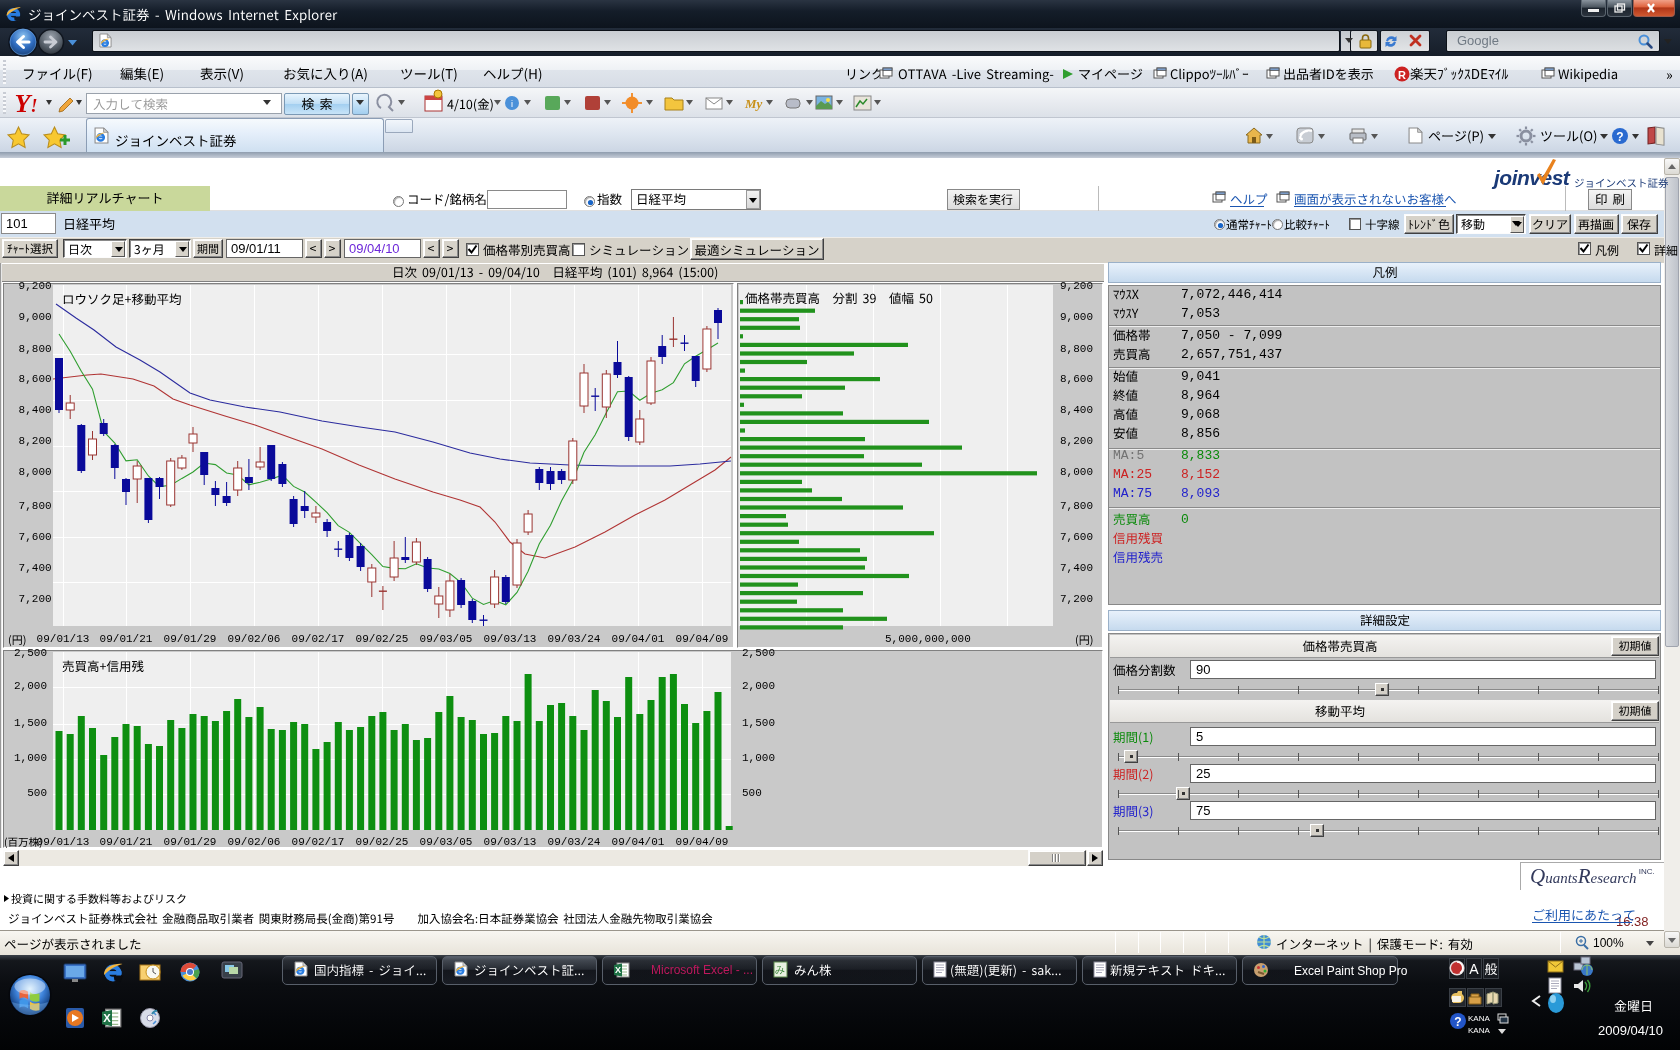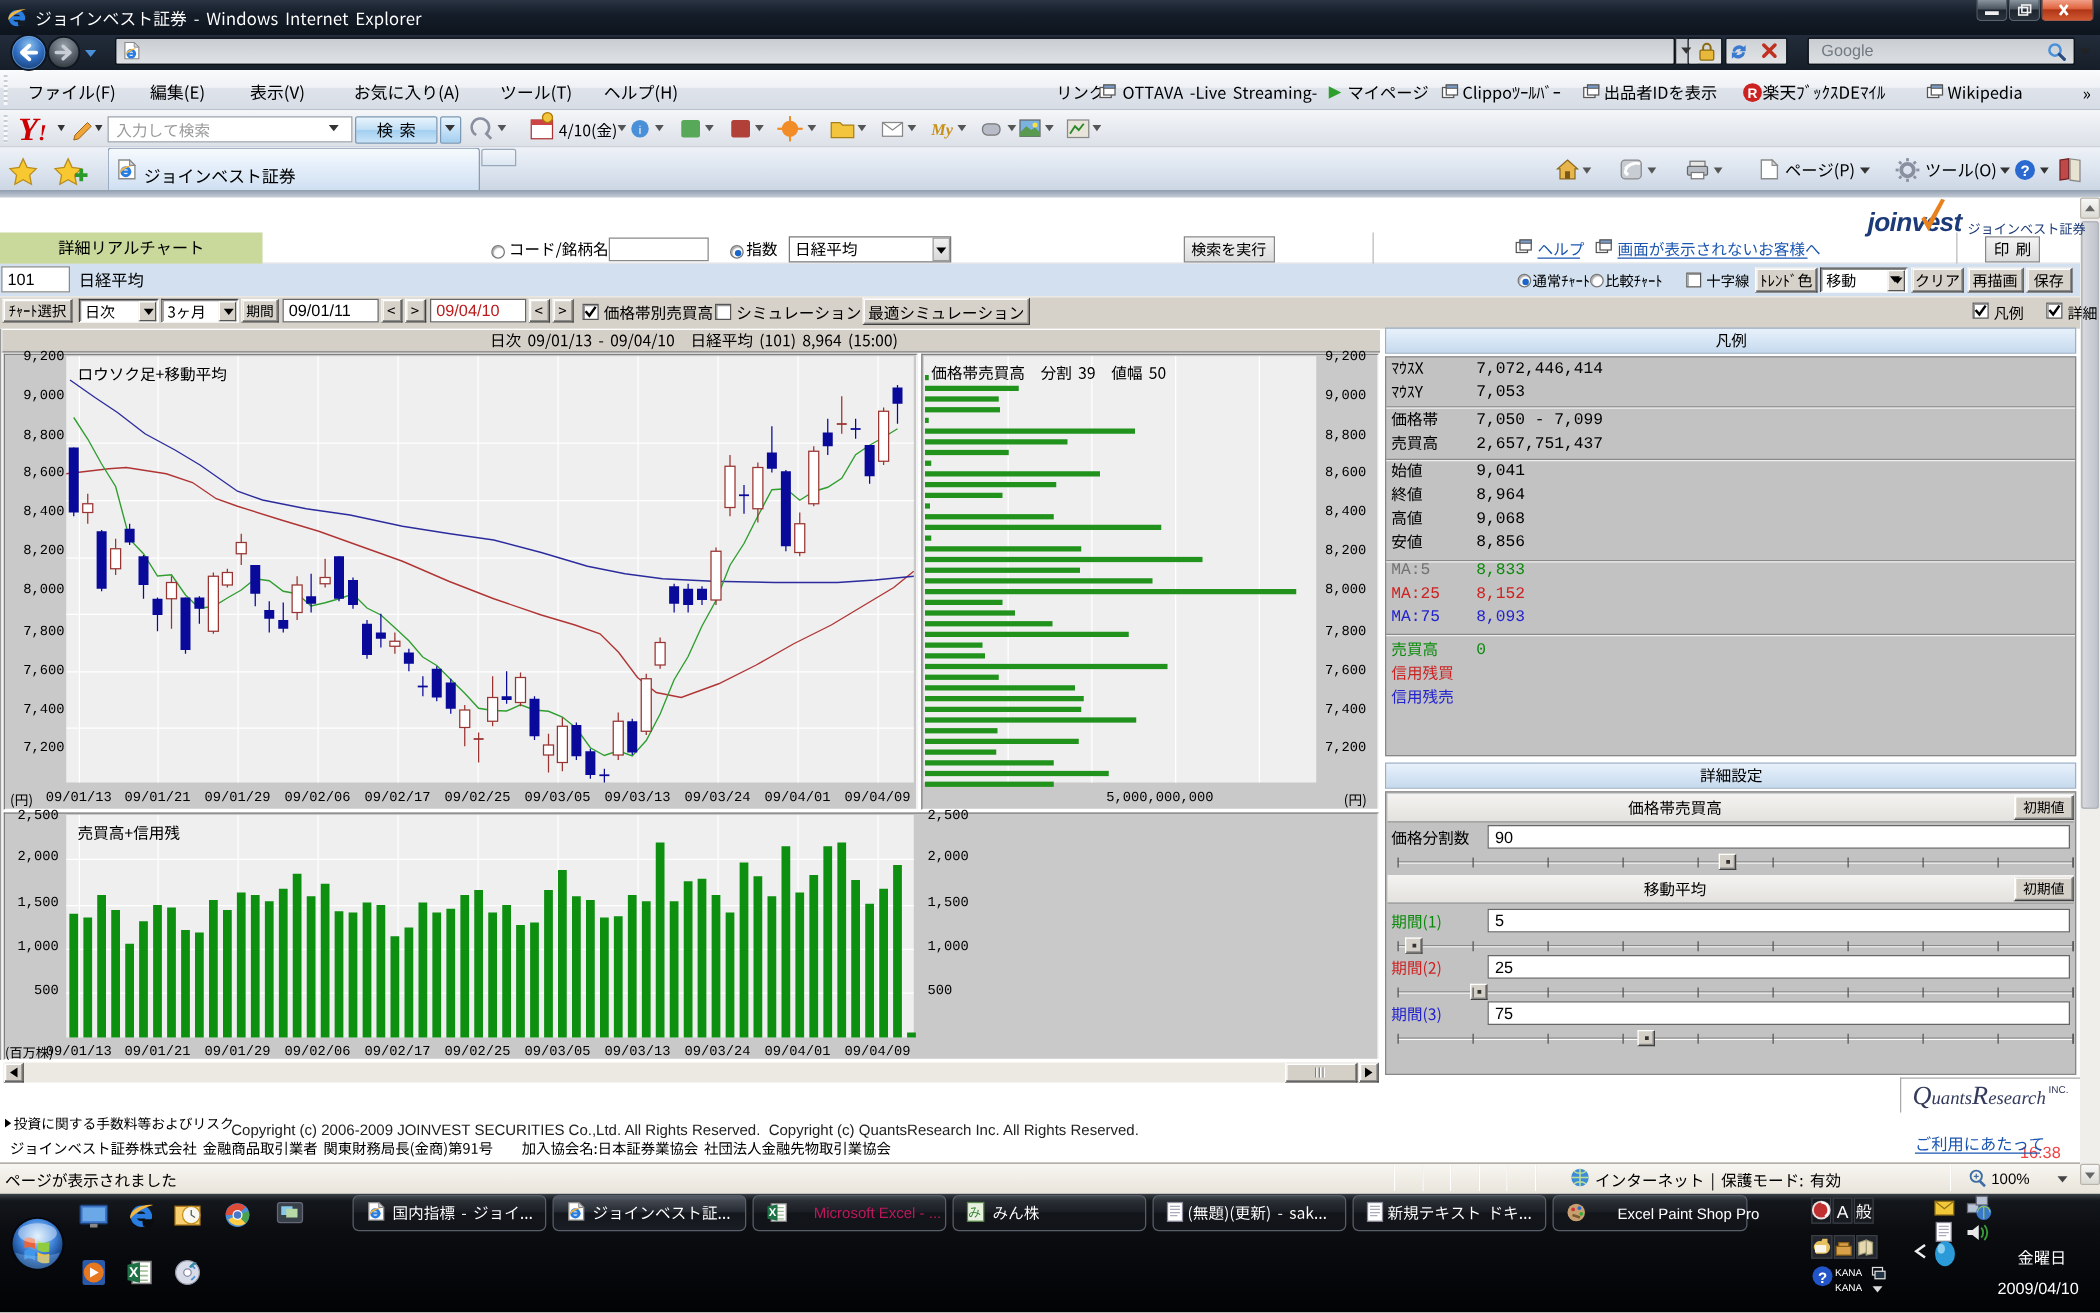--- a/index.html
+++ b/index.html
@@ -35,21 +35,21 @@
     <div style="position:absolute;left:63px;top:239px;width:64px;height:19px;background:#fff;border:1px solid #404040;border-bottom-color:#fcfcfc;border-right-color:#fcfcfc;box-shadow:inset 1px 1px 0 #8a8a8a"></div>
     <div style="position:absolute;left:111px;top:241px;width:14px;height:16px;background:#d6d2c9;border:1px solid #fff;border-bottom-color:#555;border-right-color:#555"></div>
     <div style="position:absolute;left:129px;top:239px;width:62px;height:19px;background:#fff;border:1px solid #404040;border-bottom-color:#fcfcfc;border-right-color:#fcfcfc;box-shadow:inset 1px 1px 0 #8a8a8a"></div>
     <div style="position:absolute;left:175px;top:241px;width:14px;height:16px;background:#d6d2c9;border:1px solid #fff;border-bottom-color:#555;border-right-color:#555"></div>
     <div style="position:absolute;left:193px;top:239px;width:30px;height:19px;background:#d6d2c9;border:1px solid #404040;border-top-color:#fcfcfc;border-left-color:#fcfcfc;box-shadow:inset -1px -1px 0 #8a8a8a,inset 1px 1px 0 #fff"></div>
     <div style="position:absolute;left:226px;top:239px;width:77px;height:19px;background:#fff;border:1px solid #666"></div>
     <div style="position:absolute;left:231px;top:241px;font:normal 13px 'Liberation Sans',sans-serif;color:#000;white-space:pre;letter-spacing:0">09/01/11</div>
     <div style="position:absolute;left:305px;top:239px;width:17px;height:19px;background:#d6d2c9;border:1px solid #404040;border-top-color:#fcfcfc;border-left-color:#fcfcfc;box-shadow:inset -1px -1px 0 #8a8a8a,inset 1px 1px 0 #fff"></div>
     <div style="position:absolute;left:324px;top:239px;width:17px;height:19px;background:#d6d2c9;border:1px solid #404040;border-top-color:#fcfcfc;border-left-color:#fcfcfc;box-shadow:inset -1px -1px 0 #8a8a8a,inset 1px 1px 0 #fff"></div>
     <div style="position:absolute;left:344px;top:239px;width:77px;height:19px;background:#fff;border:1px solid #666"></div>
-    <div style="position:absolute;left:349px;top:241px;font:normal 13px 'Liberation Sans',sans-serif;color:#b91c1c;white-space:pre;letter-spacing:0">09/04/10</div>
+    <div style="position:absolute;left:349px;top:241px;font:normal 13px 'Liberation Sans',sans-serif;color:#6d28d9;white-space:pre;letter-spacing:0">09/04/10</div>
     <div style="position:absolute;left:423px;top:239px;width:17px;height:19px;background:#d6d2c9;border:1px solid #404040;border-top-color:#fcfcfc;border-left-color:#fcfcfc;box-shadow:inset -1px -1px 0 #8a8a8a,inset 1px 1px 0 #fff"></div>
     <div style="position:absolute;left:442px;top:239px;width:17px;height:19px;background:#d6d2c9;border:1px solid #404040;border-top-color:#fcfcfc;border-left-color:#fcfcfc;box-shadow:inset -1px -1px 0 #8a8a8a,inset 1px 1px 0 #fff"></div>
     <div style="position:absolute;left:690px;top:238px;width:134px;height:22px;background:#d6d2c9;border:1px solid #404040;border-top-color:#fcfcfc;border-left-color:#fcfcfc;box-shadow:inset -1px -1px 0 #8a8a8a,inset 1px 1px 0 #fff"></div>
     <div style="position:absolute;left:466px;top:243px;width:13px;height:13px;background:#fff;border:1px solid #555;box-shadow:inset 1px 1px 0 #999"></div>
     <div style="position:absolute;left:572px;top:243px;width:13px;height:13px;background:#fff;border:1px solid #555;box-shadow:inset 1px 1px 0 #999"></div>
     <div style="position:absolute;left:1578px;top:242px;width:13px;height:13px;background:#fff;border:1px solid #555;box-shadow:inset 1px 1px 0 #999"></div>
     <div style="position:absolute;left:1637px;top:242px;width:13px;height:13px;background:#fff;border:1px solid #555;box-shadow:inset 1px 1px 0 #999"></div>
     <div style="position:absolute;left:393px;top:196px;width:11px;height:11px;background:#fff;border:1px solid #777;border-radius:50%;box-shadow:inset 1px 1px 1px #aaa"></div>
     <div style="position:absolute;left:584px;top:196px;width:11px;height:11px;background:#fff;border:1px solid #777;border-radius:50%;box-shadow:inset 1px 1px 1px #aaa"></div>
     <div style="position:absolute;left:1214px;top:219px;width:11px;height:11px;background:#fff;border:1px solid #777;border-radius:50%;box-shadow:inset 1px 1px 1px #aaa"></div>
@@ -167,41 +167,40 @@
     <div style="position:absolute;left:1375px;top:683px;width:14px;height:13px;background:#d4d0c8;border:1px solid #404040;border-top-color:#fff;border-left-color:#fff;box-shadow:inset -1px -1px 0 #8a8a8a"></div>
     <div style="position:absolute;left:1118px;top:756px;width:540px;height:2px;background:#8a8a8a;border-bottom:1px solid #fff"></div>
     <div style="position:absolute;left:1124px;top:750px;width:14px;height:13px;background:#d4d0c8;border:1px solid #404040;border-top-color:#fff;border-left-color:#fff;box-shadow:inset -1px -1px 0 #8a8a8a"></div>
     <div style="position:absolute;left:1118px;top:793px;width:540px;height:2px;background:#8a8a8a;border-bottom:1px solid #fff"></div>
     <div style="position:absolute;left:1176px;top:787px;width:14px;height:13px;background:#d4d0c8;border:1px solid #404040;border-top-color:#fff;border-left-color:#fff;box-shadow:inset -1px -1px 0 #8a8a8a"></div>
     <div style="position:absolute;left:1118px;top:830px;width:540px;height:2px;background:#8a8a8a;border-bottom:1px solid #fff"></div>
     <div style="position:absolute;left:1310px;top:824px;width:14px;height:13px;background:#d4d0c8;border:1px solid #404040;border-top-color:#fff;border-left-color:#fff;box-shadow:inset -1px -1px 0 #8a8a8a"></div>
     <div style="position:absolute;left:1520px;top:862px;width:160px;height:1px;background:#aaa"></div>
     <div style="position:absolute;left:1520px;top:862px;width:1px;height:28px;background:#aaa"></div>
     <div style="position:absolute;left:1530px;top:864px;font:normal 15px 'Liberation Sans',sans-serif;color:#333a5c;white-space:pre;letter-spacing:0"><i style="font-family:'Liberation Serif',serif"><span style="font-size:21px">Q</span><span style="font-size:15px">uants</span><span style="font-size:21px">R</span><span style="font-size:15px">esearch</span></i><span style="font-size:8px;vertical-align:9px"> INC.</span></div>
-    <div style="position:absolute;left:185px;top:897px;font:normal 12px 'Liberation Sans',sans-serif;color:#222;white-space:pre;letter-spacing:0">Copyright (c) 2006-2009 JOINVEST SECURITIES Co.,Ltd. All Rights Reserved.  Copyright (c) QuantsResearch Inc. All Rights Reserved.</div>
     <div style="position:absolute;left:0;top:930px;width:1680px;height:25px;background:linear-gradient(180deg,#f8f6f1,#e8e4da);border-top:1px solid #9a958b"></div>
     <div style="position:absolute;left:1115px;top:932px;width:1px;height:21px;background:#cfccc3;border-right:1px solid #fff"></div>
     <div style="position:absolute;left:1138px;top:932px;width:1px;height:21px;background:#cfccc3;border-right:1px solid #fff"></div>
     <div style="position:absolute;left:1160px;top:932px;width:1px;height:21px;background:#cfccc3;border-right:1px solid #fff"></div>
     <div style="position:absolute;left:1183px;top:932px;width:1px;height:21px;background:#cfccc3;border-right:1px solid #fff"></div>
     <div style="position:absolute;left:1205px;top:932px;width:1px;height:21px;background:#cfccc3;border-right:1px solid #fff"></div>
     <div style="position:absolute;left:1228px;top:932px;width:1px;height:21px;background:#cfccc3;border-right:1px solid #fff"></div>
     <div style="position:absolute;left:1560px;top:932px;width:1px;height:21px;background:#cfccc3;border-right:1px solid #fff"></div>
     <div style="position:absolute;left:1593px;top:936px;font:normal 12px 'Liberation Sans',sans-serif;color:#000;white-space:pre;letter-spacing:0">100%</div>
     <div style="position:absolute;left:0;top:955px;width:1680px;height:95px;background:linear-gradient(180deg,#3a4148 0%,#14171c 6%,#0b0d11 30%,#05070a 70%,#020304 100%)"></div>
     <div style="position:absolute;left:282px;top:956px;width:155px;height:29px;background:linear-gradient(180deg,rgba(150,160,175,0.20) 0%,rgba(70,78,90,0.20) 45%,rgba(25,28,36,0.20) 50%,rgba(45,50,62,0.20) 100%);border:1px solid #585f6a;border-radius:5px"></div>
     <div style="position:absolute;left:442px;top:956px;width:155px;height:29px;background:linear-gradient(180deg,rgba(150,160,175,0.42) 0%,rgba(70,78,90,0.42) 45%,rgba(25,28,36,0.42) 50%,rgba(45,50,62,0.42) 100%);border:1px solid #585f6a;border-radius:5px"></div>
     <div style="position:absolute;left:602px;top:956px;width:155px;height:29px;background:linear-gradient(180deg,rgba(150,160,175,0.20) 0%,rgba(70,78,90,0.20) 45%,rgba(25,28,36,0.20) 50%,rgba(45,50,62,0.20) 100%);border:1px solid #585f6a;border-radius:5px"></div>
     <div style="position:absolute;left:762px;top:956px;width:155px;height:29px;background:linear-gradient(180deg,rgba(150,160,175,0.20) 0%,rgba(70,78,90,0.20) 45%,rgba(25,28,36,0.20) 50%,rgba(45,50,62,0.20) 100%);border:1px solid #585f6a;border-radius:5px"></div>
     <div style="position:absolute;left:922px;top:956px;width:155px;height:29px;background:linear-gradient(180deg,rgba(150,160,175,0.20) 0%,rgba(70,78,90,0.20) 45%,rgba(25,28,36,0.20) 50%,rgba(45,50,62,0.20) 100%);border:1px solid #585f6a;border-radius:5px"></div>
     <div style="position:absolute;left:1082px;top:956px;width:155px;height:29px;background:linear-gradient(180deg,rgba(150,160,175,0.20) 0%,rgba(70,78,90,0.20) 45%,rgba(25,28,36,0.20) 50%,rgba(45,50,62,0.20) 100%);border:1px solid #585f6a;border-radius:5px"></div>
     <div style="position:absolute;left:1242px;top:956px;width:156px;height:29px;background:linear-gradient(180deg,rgba(150,160,175,0.20) 0%,rgba(70,78,90,0.20) 45%,rgba(25,28,36,0.20) 50%,rgba(45,50,62,0.20) 100%);border:1px solid #585f6a;border-radius:5px"></div>
     <div style="position:absolute;left:651px;top:963px;font:normal 12px 'Liberation Sans',sans-serif;color:#be185d;white-space:pre;letter-spacing:0">Microsoft Excel - ...</div>
     <div style="position:absolute;left:1294px;top:964px;font:normal 12px 'Liberation Sans',sans-serif;color:#fff;white-space:pre;letter-spacing:0">Excel Paint Shop Pro</div>
-    <div style="position:absolute;left:1616px;top:914px;font:normal 13px 'Liberation Sans',sans-serif;color:#ef4444;white-space:pre;letter-spacing:0">16:38</div>
+    <div style="position:absolute;left:1616px;top:914px;font:normal 13px 'Liberation Sans',sans-serif;color:#7f1d1d;white-space:pre;letter-spacing:0">16:38</div>
     <div style="position:absolute;left:1598px;top:1023px;font:normal 13px 'Liberation Sans',sans-serif;color:#fff;white-space:pre;letter-spacing:0">2009/04/10</div>
     <div style="position:absolute;left:1468px;top:1014px;font:normal 8px 'Liberation Sans',sans-serif;color:#fff;white-space:pre;letter-spacing:0">KANA</div>
     <div style="position:absolute;left:1468px;top:1026px;font:normal 8px 'Liberation Sans',sans-serif;color:#fff;white-space:pre;letter-spacing:0">KANA</div>
     <div style="position:absolute;left:1449px;top:958px;width:16px;height:21px;background:#181b20;border:1px solid #3a3f46"></div>
     <div style="position:absolute;left:1466px;top:958px;width:16px;height:21px;background:#181b20;border:1px solid #3a3f46"></div>
     <div style="position:absolute;left:1483px;top:958px;width:16px;height:21px;background:#181b20;border:1px solid #3a3f46"></div>
     <div style="position:absolute;left:1449px;top:988px;width:17px;height:19px;background:#23272d;border:1px solid #3a3f46"></div>
     <div style="position:absolute;left:1467px;top:988px;width:17px;height:19px;background:#23272d;border:1px solid #3a3f46"></div>
     <div style="position:absolute;left:1485px;top:988px;width:17px;height:19px;background:#23272d;border:1px solid #3a3f46"></div>
     <div style="position:absolute;left:0;top:263px;width:1px;height:585px;background:#9a9a9a"></div>

